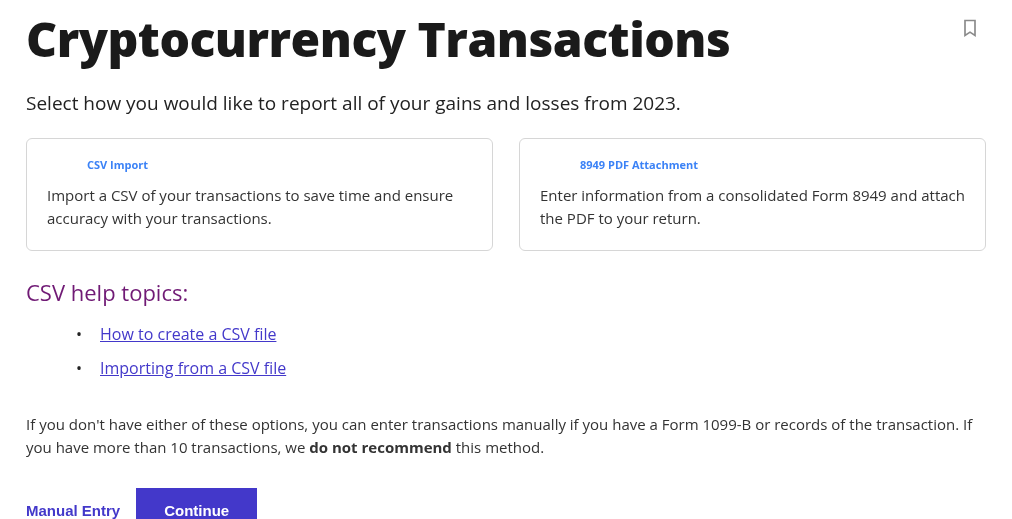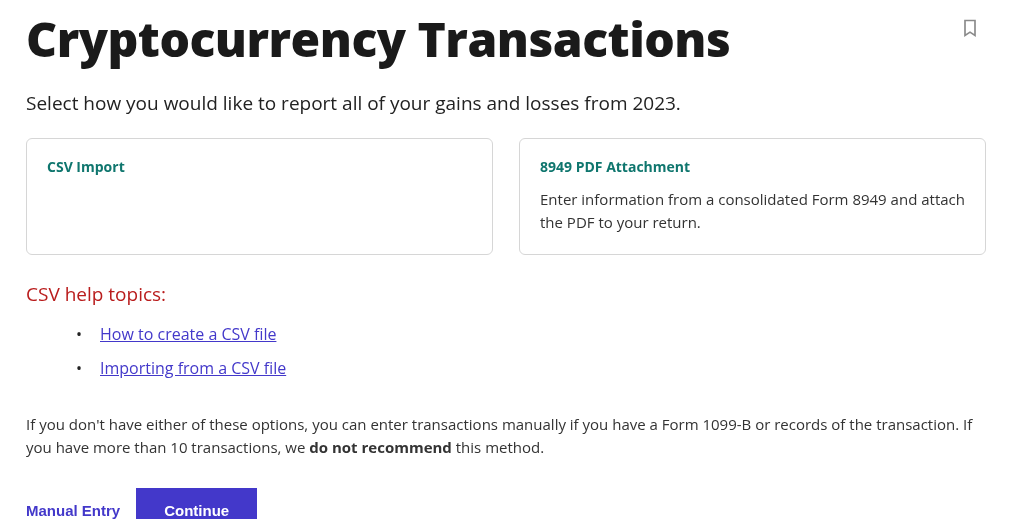--- a/index.html
+++ b/index.html
@@ -55,33 +55,34 @@
     }
     .option-card {
       flex: 1;
       border: 1px solid #d6d6d6;
       border-radius: 6px;
       padding: 18px 20px 20px 20px;
       background: #fff;
       cursor: pointer;
     }
     .option-title {
-      font-size: 14px;
+      font-size: 11px;
       font-weight: 700;
-      color: #0f766e;
+      color: #3b82f6;
       margin-bottom: 12px;
+      margin-left: 40px;
     }
     .option-desc {
       font-size: 15px;
       color: #333;
       line-height: 1.55;
     }
     .help-heading {
-      font-size: 19px;
-      color: #b91c1c;
+      font-size: 22px;
+      color: #701a75;
       margin-top: 26px;
       margin-bottom: 10px;
     }
     ul.help-list {
       list-style: none;
       padding-left: 50px;
     }
     ul.help-list li {
       position: relative;
       padding: 6px 0 6px 24px;
@@ -144,20 +145,21 @@
         <path d="M6 3h12v18l-6-4-6 4V3z"></path>
       </svg>
   </div>
 </div>
 
 <p class="subtitle">Select how you would like to report all of your gains and losses from 2023.</p>
 
 <div class="options-row">
   <div class="option-card">
     <div class="option-title">CSV Import</div>
+    <div class="option-desc">Import a CSV of your transactions to save time and ensure accuracy with your transactions.</div>
   </div>
   <div class="option-card">
     <div class="option-title">8949 PDF Attachment</div>
     <div class="option-desc">Enter information from a consolidated Form 8949 and attach the PDF to your return.</div>
   </div>
 </div>
 
 <p class="help-heading">CSV help topics:</p>
 
 <ul class="help-list">

